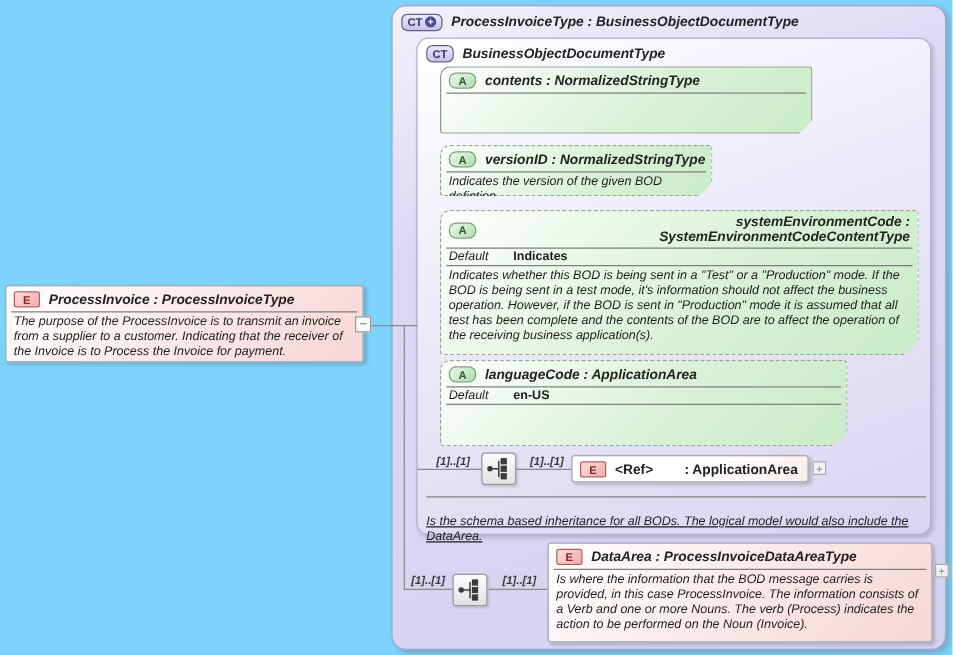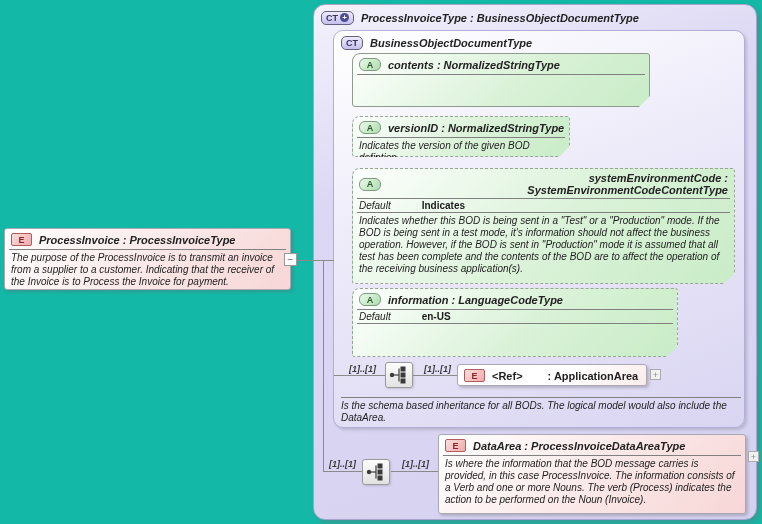--- a/index.html
+++ b/index.html
@@ -1,19 +1,19 @@
 <!DOCTYPE html>
 <html><head>
 <meta charset="utf-8">
 <style>
   html,body{margin:0;padding:0;background:#ffffff;}
   .stage{
     position:relative;width:762px;height:524px;overflow:hidden;
     font-family:"Liberation Sans","DejaVu Sans",sans-serif;
-    background:#14b8a6;
+    background:#7dd3fc;
   }
   
   .node{position:absolute;box-sizing:border-box;border:1px solid #a9a9b4;
     border-radius:3px;box-shadow:2px 2px 3px rgba(100,100,110,0.35);}
   .node-head{display:flex;align-items:center;gap:7px;padding:3px 6px 2px 6px;min-height:15px;}
   .node-title{font-size:11px;font-weight:bold;color:#222;white-space:nowrap;font-style:italic;}
   .sep{border-top:1px solid #808080;margin:0 4px;}
   .doc{font-size:10px;font-style:italic;color:#1d1d1d;line-height:1.2;padding:2px 6px 3px 6px;}
   
   .badge{display:inline-flex;align-items:center;justify-content:center;
@@ -32,21 +32,21 @@
     font-size:8px;line-height:9px;font-weight:bold;}
   
   .elem-node{background:linear-gradient(135deg,#ffffff 0%,#fbe7e7 55%,#f7d6d6 100%);}
   .elem-node-light{background:linear-gradient(135deg,#ffffff 55%,#fbecec 100%);}
   
   .attr-box{position:absolute;box-sizing:border-box;
     background:linear-gradient(135deg,#fdfffd 0%,#daf2d8 55%,#c9ecc7 100%);
     border:1px dashed #9aa39a;border-radius:8px 3px 3px 3px;
     clip-path:polygon(0 0,100% 0,100% calc(100% - 11px),calc(100% - 11px) 100%,0 100%);}
   .attr-box.required{border-style:solid;border-color:#8e9c8e;}
-  .default-row{display:flex;align-items:baseline;gap:31px;padding:1px 6px 1px 6px;}
+  .default-row{display:flex;align-items:baseline;gap:20px;padding:1px 6px 1px 6px;}
   .default-label{font-size:10px;font-style:italic;color:#222;}
   .default-value{font-size:10px;font-weight:bold;color:#1a1a1a;}
   
   .type-container{position:absolute;box-sizing:border-box;
     background:linear-gradient(160deg,#f4f2fc 0%,#dcd8f4 30%,#d5d1f0 100%);
     border:1px solid #a8a4cc;border-radius:12px;
     box-shadow:3px 3px 4px rgba(110,110,120,0.4);}
   .base-box{position:absolute;box-sizing:border-box;
     background:linear-gradient(160deg,#ffffff 0%,#ece9f9 45%,#d9d5f2 100%);
     border:1px solid #b2aed6;border-radius:10px;
@@ -122,21 +122,21 @@
       <span class="default-label">Default</span>
       <span class="default-value">Indicates</span>
     </div>
     <div class="sep"></div>
     <div class="doc">Indicates whether this BOD is being sent in a "Test" or a "Production" mode. If the BOD is being sent in a test mode, it's information should not affect the business operation. However, if the BOD is sent in "Production" mode it is assumed that all test has been complete and the contents of the BOD are to affect the operation of the receiving business application(s).</div>
   </div>
 
   <div class="attr-box" style="left:352px;top:288px;width:326px;height:69px;">
     <div class="node-head">
       <span class="badge badge-a">A</span>
-      <span class="node-title">information : LanguageCodeType</span>
+      <span class="node-title">languageCode : ApplicationArea</span>
     </div>
     <div class="sep"></div>
     <div class="default-row">
       <span class="default-label">Default</span>
       <span class="default-value">en-US</span>
     </div>
     <div class="sep"></div>
   </div>
 
   <div class="hline" style="left:334px;top:375px;width:51px;"></div>
@@ -157,21 +157,21 @@
   <div class="node elem-node-light" style="left:457px;top:364px;width:190px;height:22px;">
     <div class="node-head" style="padding:3px 6px;">
       <span class="badge badge-e">E</span>
       <span class="ref-name">&lt;Ref&gt;</span>
       <span class="ref-type">: ApplicationArea</span>
     </div>
   </div>
   <div class="toggle plus" style="left:650px;top:369px;">+</div>
 
   <div class="hline" style="left:341px;top:397px;width:400px;background:#808080;"></div>
-  <div class="annot" style="left:341px;top:400px;width:402px;">Is the schema based inheritance for all BODs. The logical model would also include the DataArea.</div>
+  <div class="annot" style="left:341px;top:412px;width:402px;text-decoration:underline;">Is the schema based inheritance for all BODs. The logical model would also include the DataArea.</div>
 
   <div class="vline" style="left:323px;top:260px;height:212px;"></div>
   <div class="hline" style="left:297px;top:260px;width:37px;"></div>
   <div class="hline" style="left:323px;top:471px;width:39px;"></div>
   <span class="card-label" style="left:329px;top:459px;">[1]..[1]</span>
   <div class="seq-icon" style="left:362px;top:459px;">
     <svg width="22" height="20" viewBox="0 0 22 20">
       <circle cx="4" cy="10" r="2.2" fill="#3a3a3a"></circle>
       <line x1="6" y1="10" x2="11" y2="10" stroke="#3a3a3a" stroke-width="1.2"></line>
       <line x1="11" y1="3.5" x2="11" y2="16.5" stroke="#3a3a3a" stroke-width="1.2"></line>

